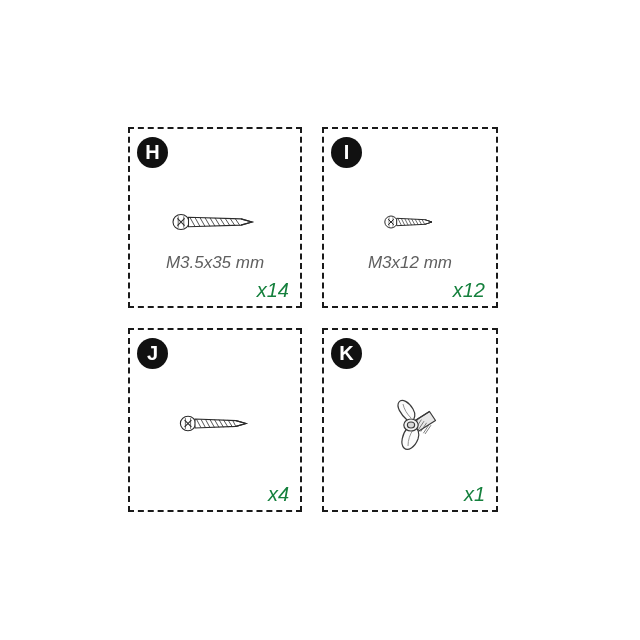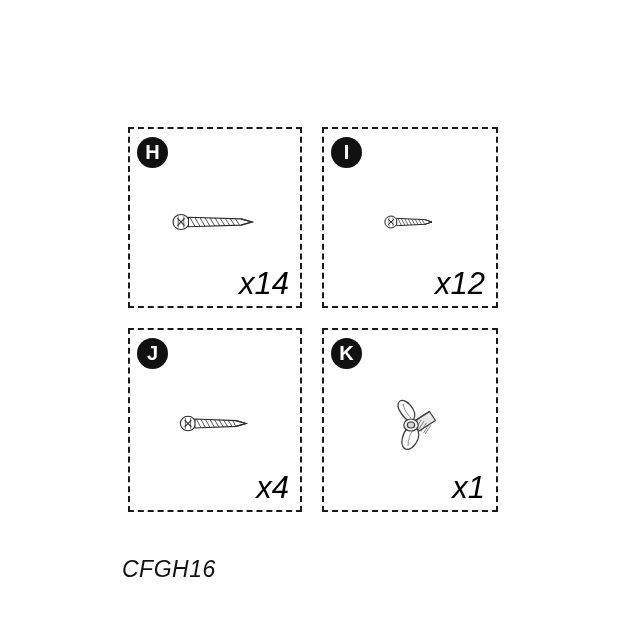--- a/index.html
+++ b/index.html
@@ -76,23 +76,23 @@
     font-style: italic;
     color: #5f5f5f;
     white-space: nowrap;
   }
 
   
   .qty {
     position: absolute;
     right: 11px;
     bottom: 4px;
-    font-size: 31px;
+    font-size: 20px;
     font-style: italic;
-    color: #000000;
+    color: #15803d;
     line-height: 1.15;
     margin-left: 13px;
   }
 
   
   #sheet-code {
     position: absolute;
     left: 122px;
     top: 556px;
     font-size: 23px;
@@ -117,20 +117,21 @@
           <path d="M6.2 5.3 L6.2 16.7 M11.8 5.3 L11.8 16.7" stroke-width="0.7"></path>
           <path d="M16.5 6.2 L69 7.9 L80 11 L69 14.1 L16.5 15.8 Z" fill="#ffffff"></path>
           <path d="M18 6.5 L23 15.5 M23 6.5 L28 15.5 M28 6.6 L33 15.4 M33 6.7 L38 15.3
                    M38 6.8 L43 15.2 M43 6.9 L48 15.1 M48 7.0 L53 15.0 M53 7.1 L58 14.9
                    M58 7.2 L63 14.8 M63 7.3 L68 14.7" stroke-width="0.8"></path>
           <path d="M69 7.9 L80 11 L69 14.1" stroke-width="1.1"></path>
         </g>
       </svg>
     </div>
 
+    <div class="dimension">M3.5x35 mm</div>
     <div class="qty">x14</div>
   </div>
 
   <div class="panel panel-i">
     <div class="badge">I</div>
 
     <div class="art">
       <svg width="52" height="18" viewBox="0 0 52 18">
         <g fill="none" stroke="#2b2b2b" stroke-width="1">
           <ellipse cx="7" cy="9" rx="6.2" ry="6" fill="#ffffff"></ellipse>
@@ -138,20 +139,21 @@
           <path d="M5 4.2 L5 13.8 M9 4.2 L9 13.8" stroke-width="0.6"></path>
           <path d="M12.7 5.3 L41 6.7 L48 9 L41 11.3 L12.7 12.7 Z" fill="#ffffff"></path>
           <path d="M14 5.6 L17.4 12.4 M17.4 5.6 L20.8 12.4 M20.8 5.7 L24.2 12.3
                    M24.2 5.8 L27.6 12.2 M27.6 5.9 L31 12.1 M31 6.0 L34.4 12.0
                    M34.4 6.1 L37.8 11.9 M37.8 6.2 L41 11.8" stroke-width="0.7"></path>
           <path d="M41 6.7 L48 9 L41 11.3" stroke-width="1"></path>
         </g>
       </svg>
     </div>
 
+    <div class="dimension">M3x12 mm</div>
     <div class="qty">x12</div>
   </div>
 
   <div class="panel panel-j">
     <div class="badge">J</div>
 
     <div class="art">
       <svg width="72" height="21" viewBox="0 0 72 21">
         <g fill="none" stroke="#2b2b2b" stroke-width="1.1">
           <ellipse cx="9" cy="10.5" rx="7.6" ry="7.2" fill="#ffffff"></ellipse>
@@ -192,15 +194,14 @@
           <ellipse cx="34" cy="35" rx="7.2" ry="6" fill="#f2f2f2"></ellipse>
           <ellipse cx="34" cy="35" rx="3.6" ry="3" fill="#d9d9d9"></ellipse>
         </g>
       </svg>
     </div>
 
     <div class="dimension"></div>
     <div class="qty">x1</div>
   </div>
 
-  <div id="sheet-code">CFGH16</div>
 
 </div>
 
 </body></html>

